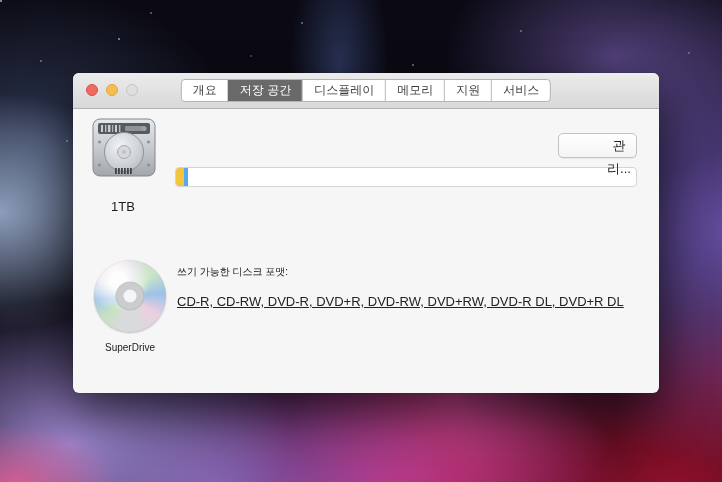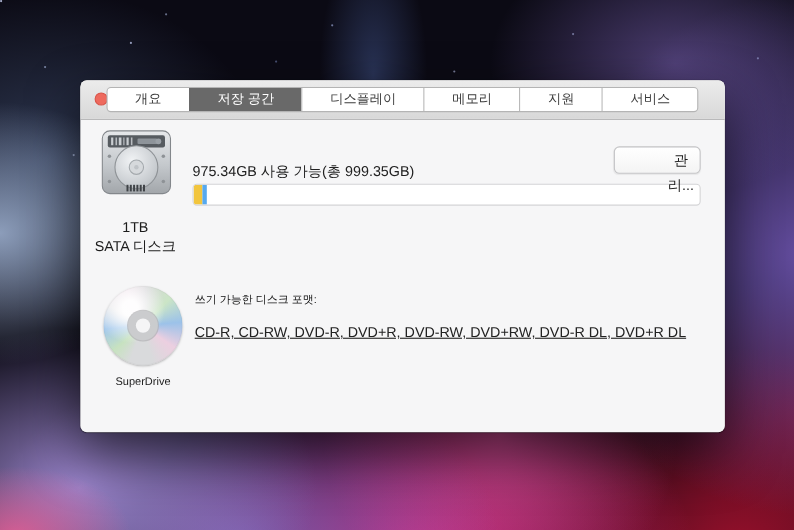--- a/index.html
+++ b/index.html
@@ -54,21 +54,21 @@
   .light{width:12px;height:12px;border-radius:50%;box-sizing:border-box;}
   .light.close{background:#ee6a5e;border:1px solid #d95449;}
   .light.min{background:#f5bf4f;border:1px solid #dca83c;}
   .light.zoom{background:#dfdfdf;border:1px solid #c6c6c6;}
   .tabs{
     position:absolute;left:50%;top:6px;transform:translateX(-50%);
     display:flex;background:#ffffff;border:1px solid #b4b4b4;border-radius:4px;
     overflow:hidden;height:21px;
   }
   .tab{
-    font-size:12px;line-height:21px;padding:0 25px;color:#3c3c3c;
+    font-size:12px;line-height:21px;padding:0 11px;color:#3c3c3c;
     border-left:1px solid #b9b9b9;white-space:nowrap;cursor:default;
   }
   .tab:first-child{border-left:none;}
   .tab.selected{background:#696969;color:#ffffff;border-left-color:#696969;}
   .content{position:absolute;left:0;top:35px;right:0;bottom:0;border-radius:0 0 6px 6px;}
   
   .drive-icon{position:absolute;left:19px;top:10px;}
   .disk-caption{
     position:absolute;left:0;top:90px;width:100px;text-align:center;
     font-size:13px;color:#1c1c1c;line-height:17px;
@@ -174,24 +174,22 @@
             <rect x="26" y="50" width="1.8" height="6"></rect>
           <rect x="29" y="50" width="1.8" height="6"></rect>
             <rect x="32" y="50" width="1.8" height="6"></rect>
           <rect x="35" y="50" width="1.8" height="6"></rect>
             <rect x="38" y="50" width="1.8" height="6"></rect>
         </g>
       </svg>
     </div>
     <div class="disk-caption">
       <div>1TB</div>
-      <div>SATA 디스크</div>
-    </div>
-
-    <div class="disk-avail">975.34GB 사용 가능(총 999.35GB)</div>
+    </div>
+
     <div class="usage-bar">
         <div class="seg" style="width: 1.7%; background: rgb(242, 197, 61);"></div>
         <div class="seg" style="width: 0.9%; background: rgb(86, 169, 239);"></div>
       </div>
     <div class="manage-btn">관리...</div>
 
     <div class="disc-icon">
       <div class="disc-hub"></div>
     </div>
     <div class="superdrive-caption">SuperDrive</div>

